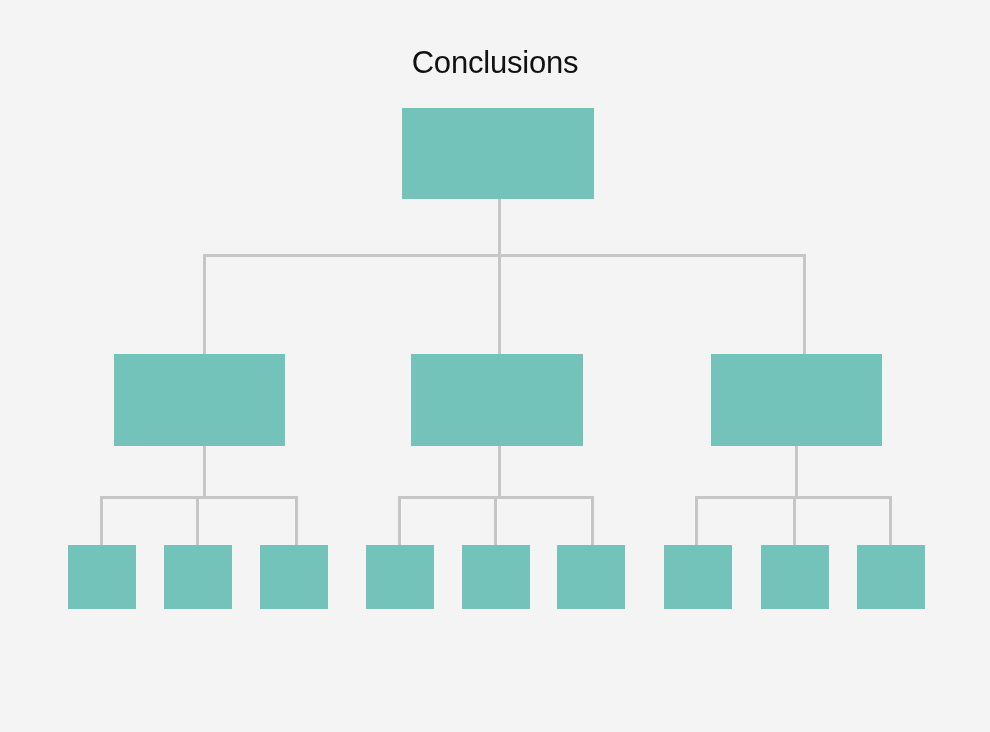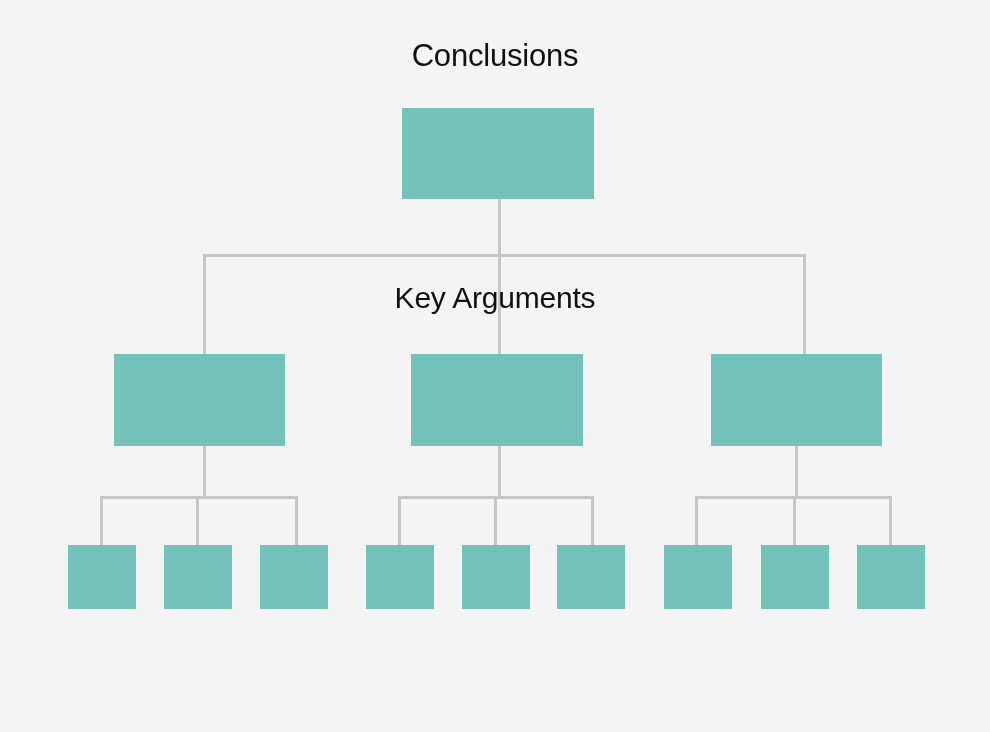--- a/index.html
+++ b/index.html
@@ -43,31 +43,30 @@
   }
   .caption-top    { font-size: 31px; }
   .caption-mid    { font-size: 30px; }
   .caption-bottom { font-size: 30px; }
 </style>
 </head>
 <body style="background: rgb(244, 244, 244);">
 
 <div id="canvas" style="background: rgb(244, 244, 244);">
 
-  <div class="caption caption-top" style="left: 0px; top: 40px; width: 990px; color: rgb(17, 17, 17);">Conclusions</div>
+  <div class="caption caption-top" style="left: 0px; top: 47px; width: 990px; color: rgb(17, 17, 17);">Conclusions</div>
 
   <div class="conn" style="left: 498px; top: 199px; width: 3px; height: 57px; background: rgb(198, 198, 198);"></div>
 
   <div class="conn" style="left: 203px; top: 254px; width: 603px; height: 3px; background: rgb(198, 198, 198);"></div>
 
   <div class="conn" style="left: 203px; top: 254px; width: 3px; height: 100px; background: rgb(198, 198, 198);"></div>
   <div class="conn" style="left: 498px; top: 254px; width: 3px; height: 100px; background: rgb(198, 198, 198);"></div>
   <div class="conn" style="left: 803px; top: 254px; width: 3px; height: 100px; background: rgb(198, 198, 198);"></div>
 
-  <div class="caption caption-mid" style="left: 0px; top: 283px; width: 990px; color: rgb(17, 17, 17);">Key Arguments</div>
 
   <div class="node" style="left: 402px; top: 108px; width: 192px; height: 91px; background: rgb(115, 195, 186);"></div>
 
   <div class="node" style="left: 114px; top: 354px; width: 171px; height: 92px; background: rgb(115, 195, 186);"></div>
   <div class="node" style="left: 411px; top: 354px; width: 172px; height: 92px; background: rgb(115, 195, 186);"></div>
   <div class="node" style="left: 711px; top: 354px; width: 171px; height: 92px; background: rgb(115, 195, 186);"></div>
 
   <div class="conn" style="left: 203px; top: 446px; width: 3px; height: 52px; background: rgb(198, 198, 198);"></div>
   <div class="conn" style="left: 498px; top: 446px; width: 3px; height: 52px; background: rgb(198, 198, 198);"></div>
   <div class="conn" style="left: 795px; top: 446px; width: 3px; height: 52px; background: rgb(198, 198, 198);"></div>

